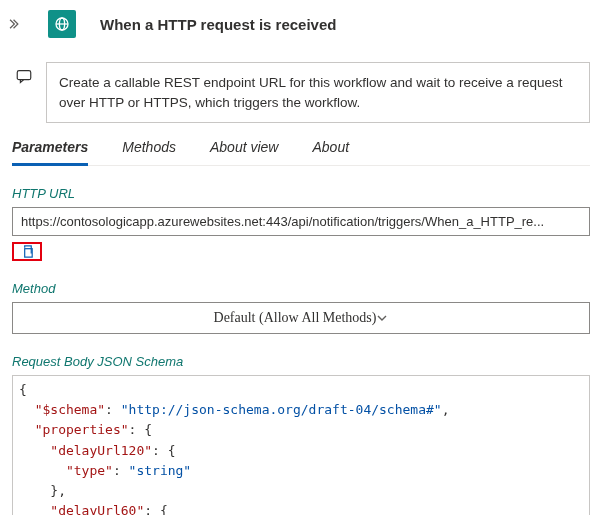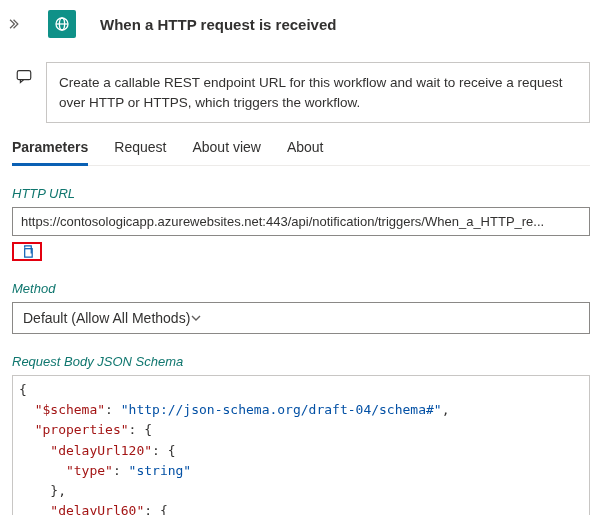--- a/index.html
+++ b/index.html
@@ -50,23 +50,24 @@
     flex: 1;
     border: 1px solid #c8c6c4;
     padding: 10px 12px;
     font-size: 13.5px;
     line-height: 1.45;
     color: #323130;
     background: #fff;
   }
   .tabs {
     display: flex;
-    gap: 26px;
+    gap: 34px;
     margin: 9px 12px 0 12px;
     border-bottom: 1px solid #edebe9;
+    font-style: italic;
   }
   .tab {
     padding: 4px 0 10px 0;
     font-size: 14px;
     color: #323130;
     cursor: pointer;
     position: relative;
   }
   .tab.active { font-weight: 600; }
   .tab.active::after {
@@ -100,27 +101,28 @@
     width: 30px;
     border: 2.5px solid #e3000f;
     display: flex;
     align-items: center;
     justify-content: center;
     background: #fff;
     cursor: pointer;
   }
   .method {
     display: flex;
-    justify-content: flex-start;
+    justify-content: center;
     align-items: center;
     border: 1px solid #8a8886;
     padding: 7px 10px;
     font-size: 14px;
     background: #fff;
     cursor: pointer;
+    font-family: Liberation Serif, serif;
   }
   .schema-box {
     border: 1px solid #c8c6c4;
     padding: 4px 6px 0 6px;
     font-family: Consolas, Menlo, monospace;
     font-size: 13px;
     line-height: 1.55;
     white-space: pre;
     background: #fff;
     height: 150px;
@@ -155,21 +157,21 @@
     <svg width="18" height="18" viewBox="0 0 20 20" fill="none" stroke="#323130" stroke-width="1.3">
         <rect x="2.5" y="3" width="15" height="10" rx="2"></rect>
         <path d="M6 13 v3 l3.5-3"></path>
       </svg>
   </div>
   <div class="info-box">Create a callable REST endpoint URL for this workflow and wait to receive a request over HTTP or HTTPS, which triggers the workflow.</div>
 </div>
 
 <div class="tabs" id="tabs-container">
     <div class="tab active">Parameters</div>
-    <div class="tab">Request</div>
+    <div class="tab">Methods</div>
     <div class="tab">About view</div>
     <div class="tab">About</div>
   </div>
 
 <div class="field-area">
   <div class="field-label">HTTP URL</div>
   <div class="url-row">
     <input class="url-input" type="text" readonly="" value="https://contosologicapp.azurewebsites.net:443/api/notification/triggers/When_a_HTTP_re..." style="">
     <div class="copy-btn" title="Copy URL">
       <svg width="15" height="15" viewBox="0 0 16 16">

